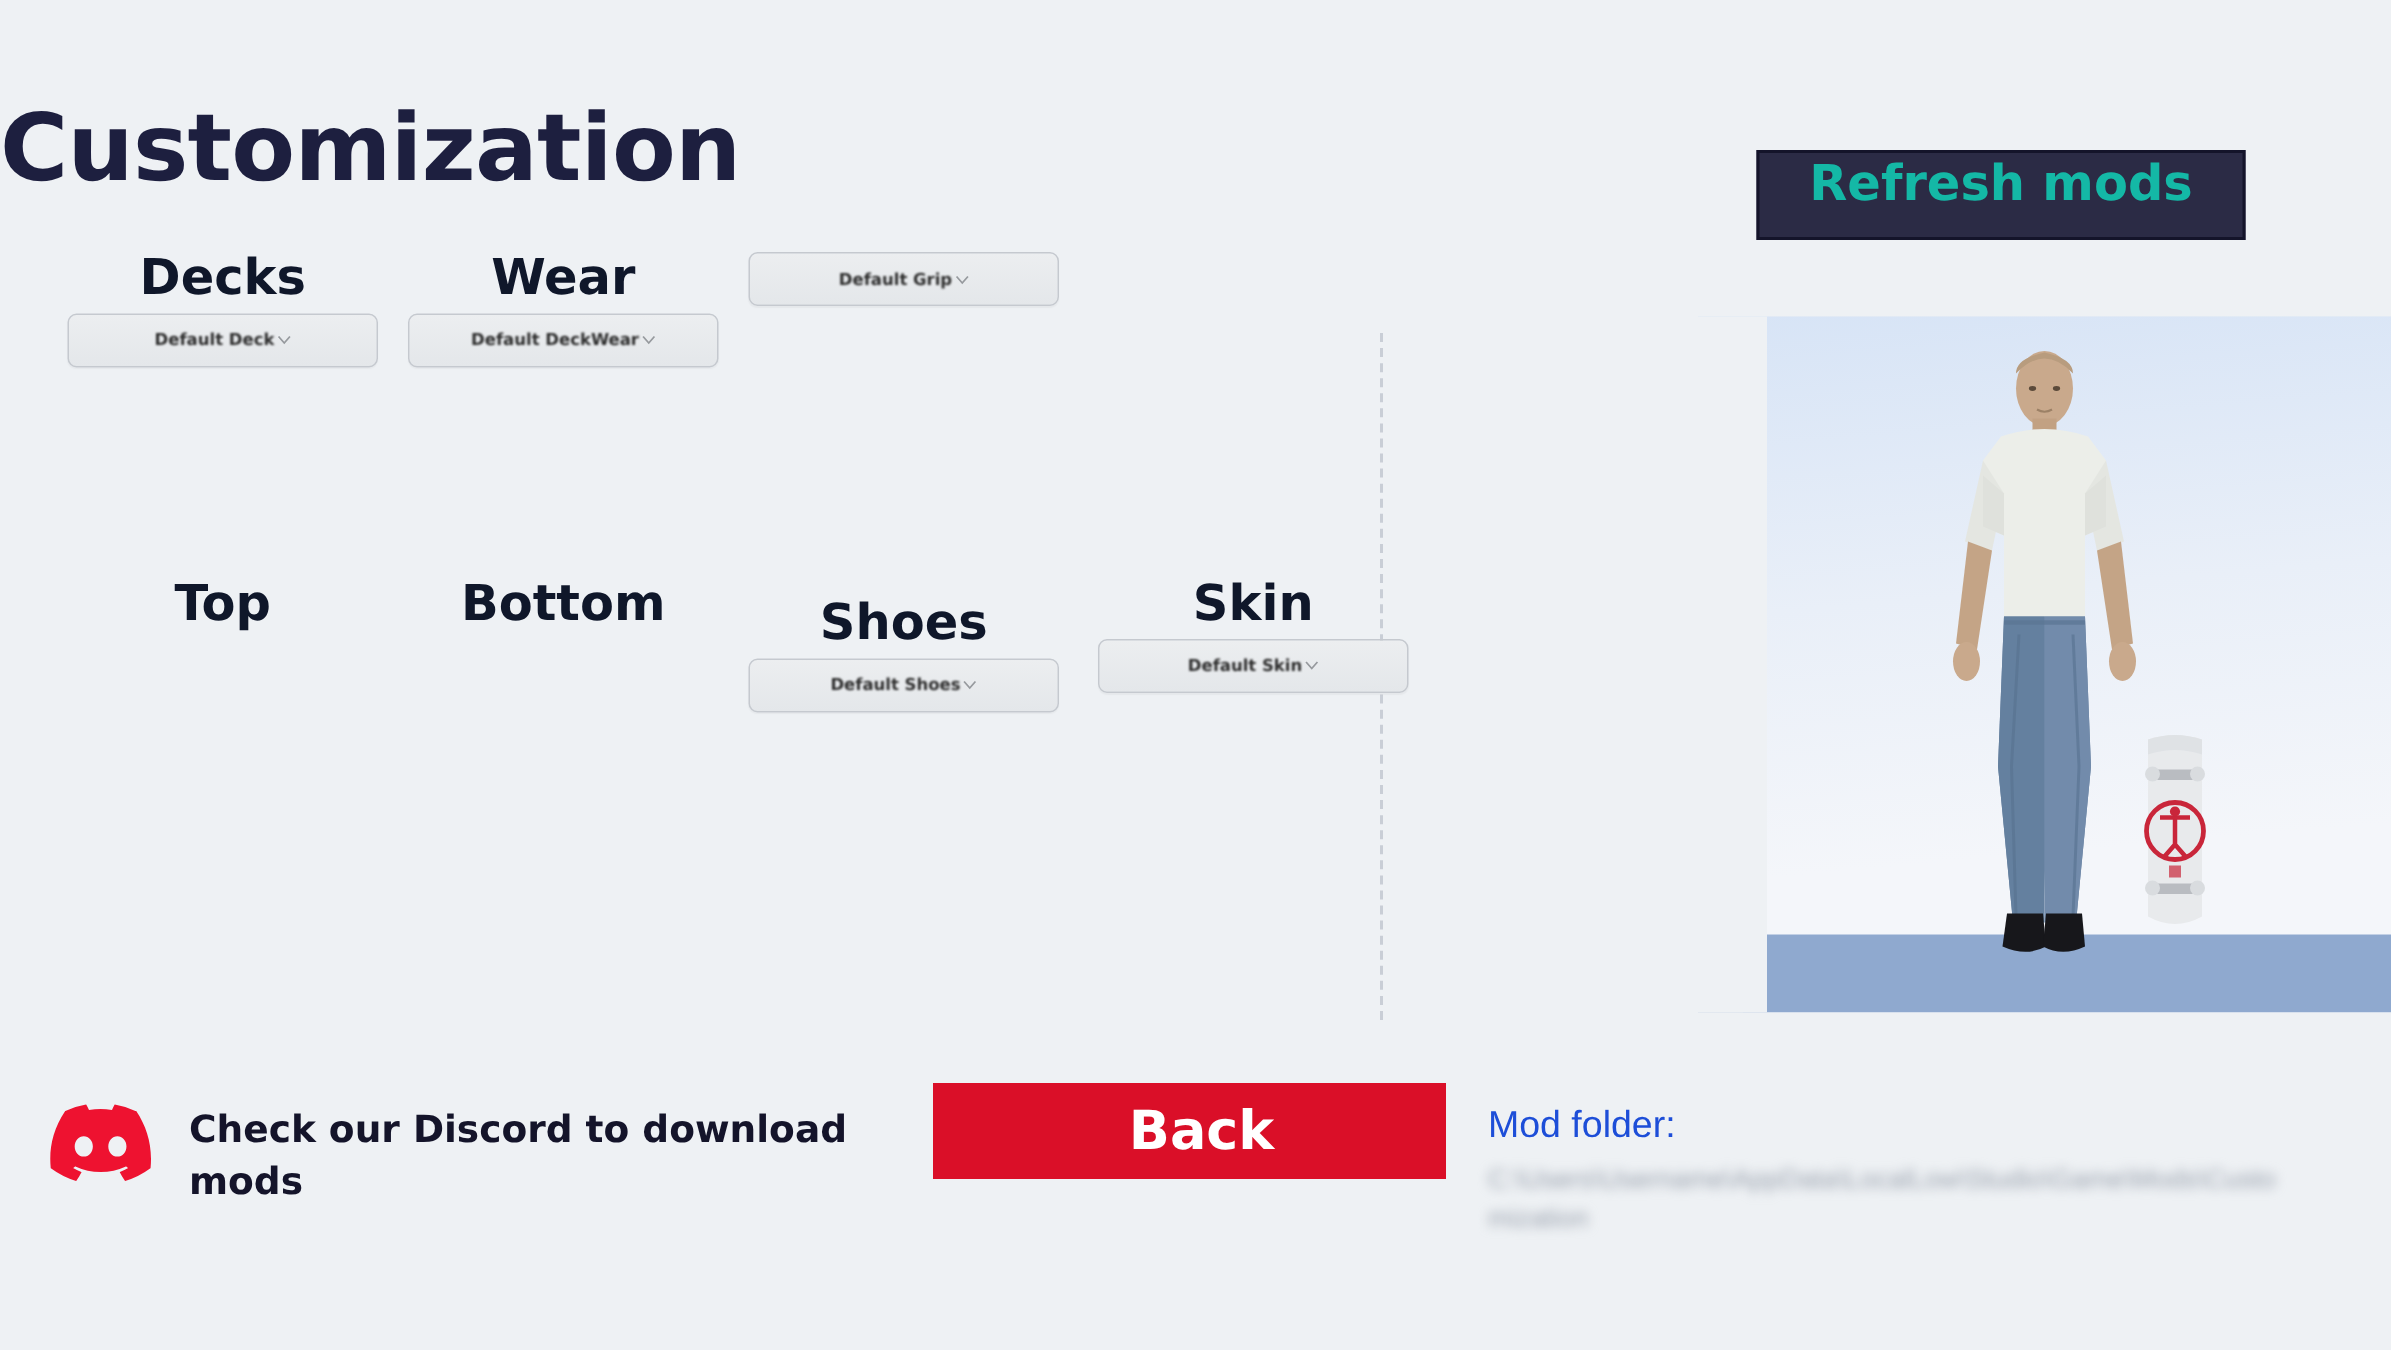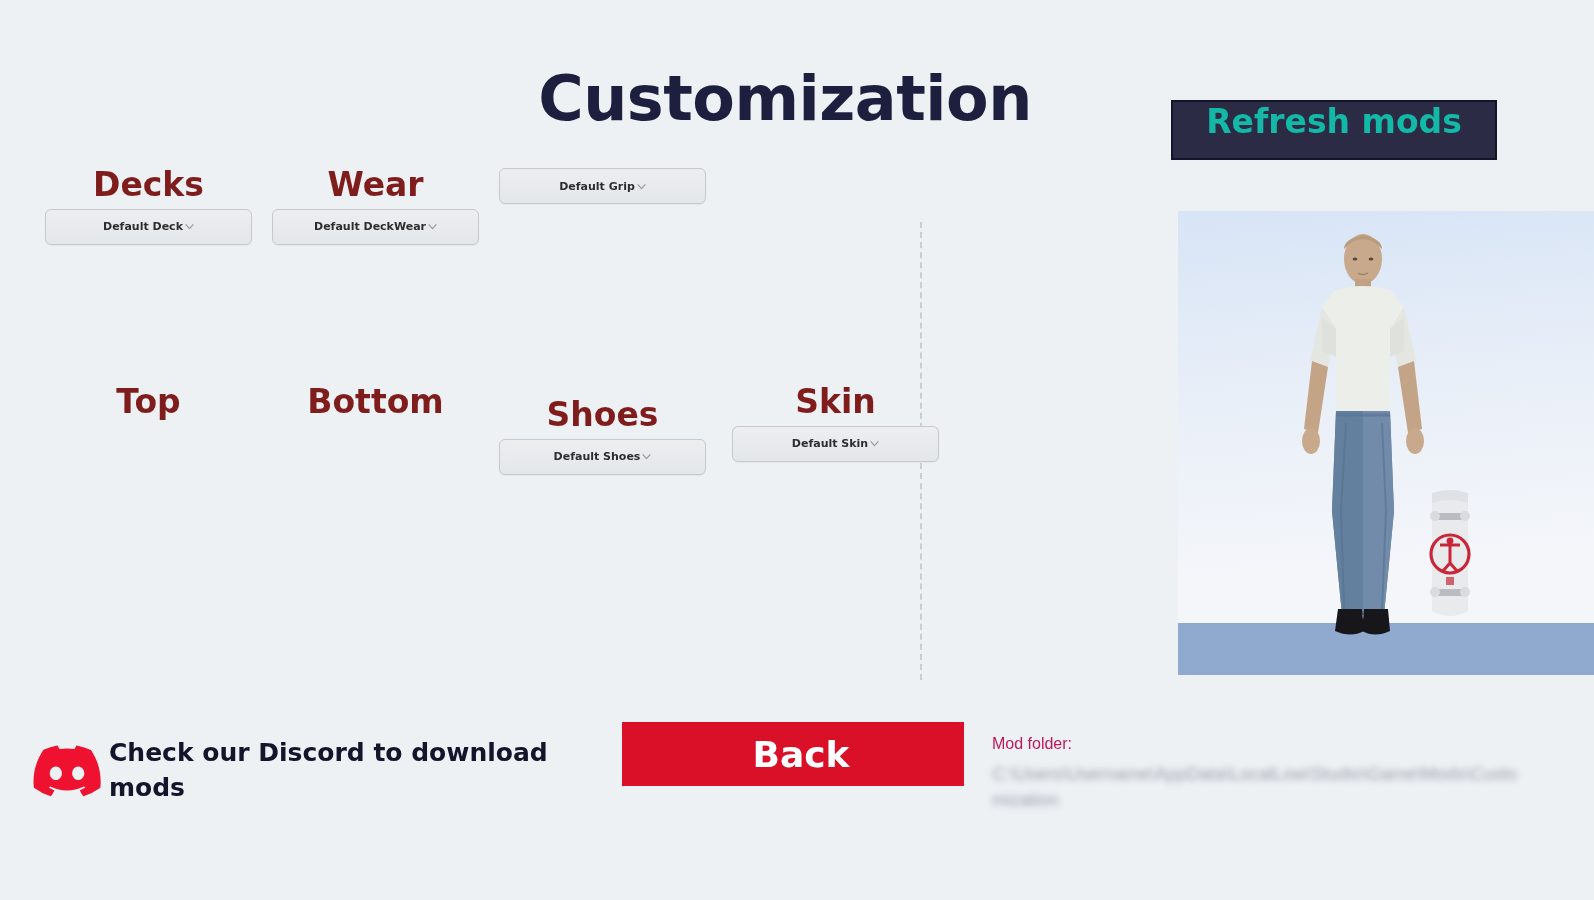--- a/index.html
+++ b/index.html
@@ -15,21 +15,21 @@
     font-family: "Liberation Sans", sans-serif;
     background: #eef1f4;
   }
 
   
   #page-title {
     position: absolute;
     left: 0;
     top: 62px;
     width: 1570px;
-    text-align: center;
+    text-align: left;
     font-size: 62px;
     font-weight: 700;
     letter-spacing: -0.5px;
     color: #1d1f3f;
     font-family: "DejaVu Sans", sans-serif;
   }
 
   
   #refresh-mods-button {
     position: absolute;
@@ -61,21 +61,21 @@
   }
 
   
   .option-group {
     position: absolute;
   }
   .option-label {
     text-align: center;
     font-size: 33px;
     font-weight: 700;
-    color: #7f1d1d;
+    color: #0f172a;
     font-family: "DejaVu Sans", sans-serif;
     margin-bottom: 6px;
     line-height: 1.05;
   }
   .dropdown {
     height: 36px;
     background: linear-gradient(180deg, #eceef0 0%, #e4e7ea 100%);
     border: 1px solid #c5c9cf;
     border-radius: 6px;
     display: flex;
@@ -144,22 +144,22 @@
   
   #character { position:absolute; left:0; top:0; width:100%; height:100%; }
 
   
   #discord-row {
     position: absolute;
     left: 33px;
     top: 736px;
     width: 560px;
     display: flex;
-    align-items: center;
-    gap: 8px;
+    align-items: flex-start;
+    gap: 25px;
   }
   #discord-icon { width: 68px; height: 52px; flex: 0 0 auto; }
   #discord-text {
     font-size: 25px;
     font-weight: 700;
     color: #14142a;
     font-family: "DejaVu Sans", sans-serif;
     line-height: 1.38;
     max-width: 460px;
   }
@@ -183,22 +183,22 @@
     padding-left: 16px;
   }
 
   #mod-folder-block {
     position: absolute;
     left: 992px;
     top: 734px;
     width: 540px;
   }
   #mod-folder-label {
-    font-size: 16px;
-    color: #be185d;
+    font-size: 25px;
+    color: #1d4ed8;
     font-family: "Liberation Sans", sans-serif;
     line-height: 1.3;
   }
   #mod-folder-path {
     margin-top: 6px;
     font-size: 18px;
     color: #9aa2ae;
     font-family: "Liberation Sans", sans-serif;
     line-height: 1.45;
     filter: blur(3.4px);

